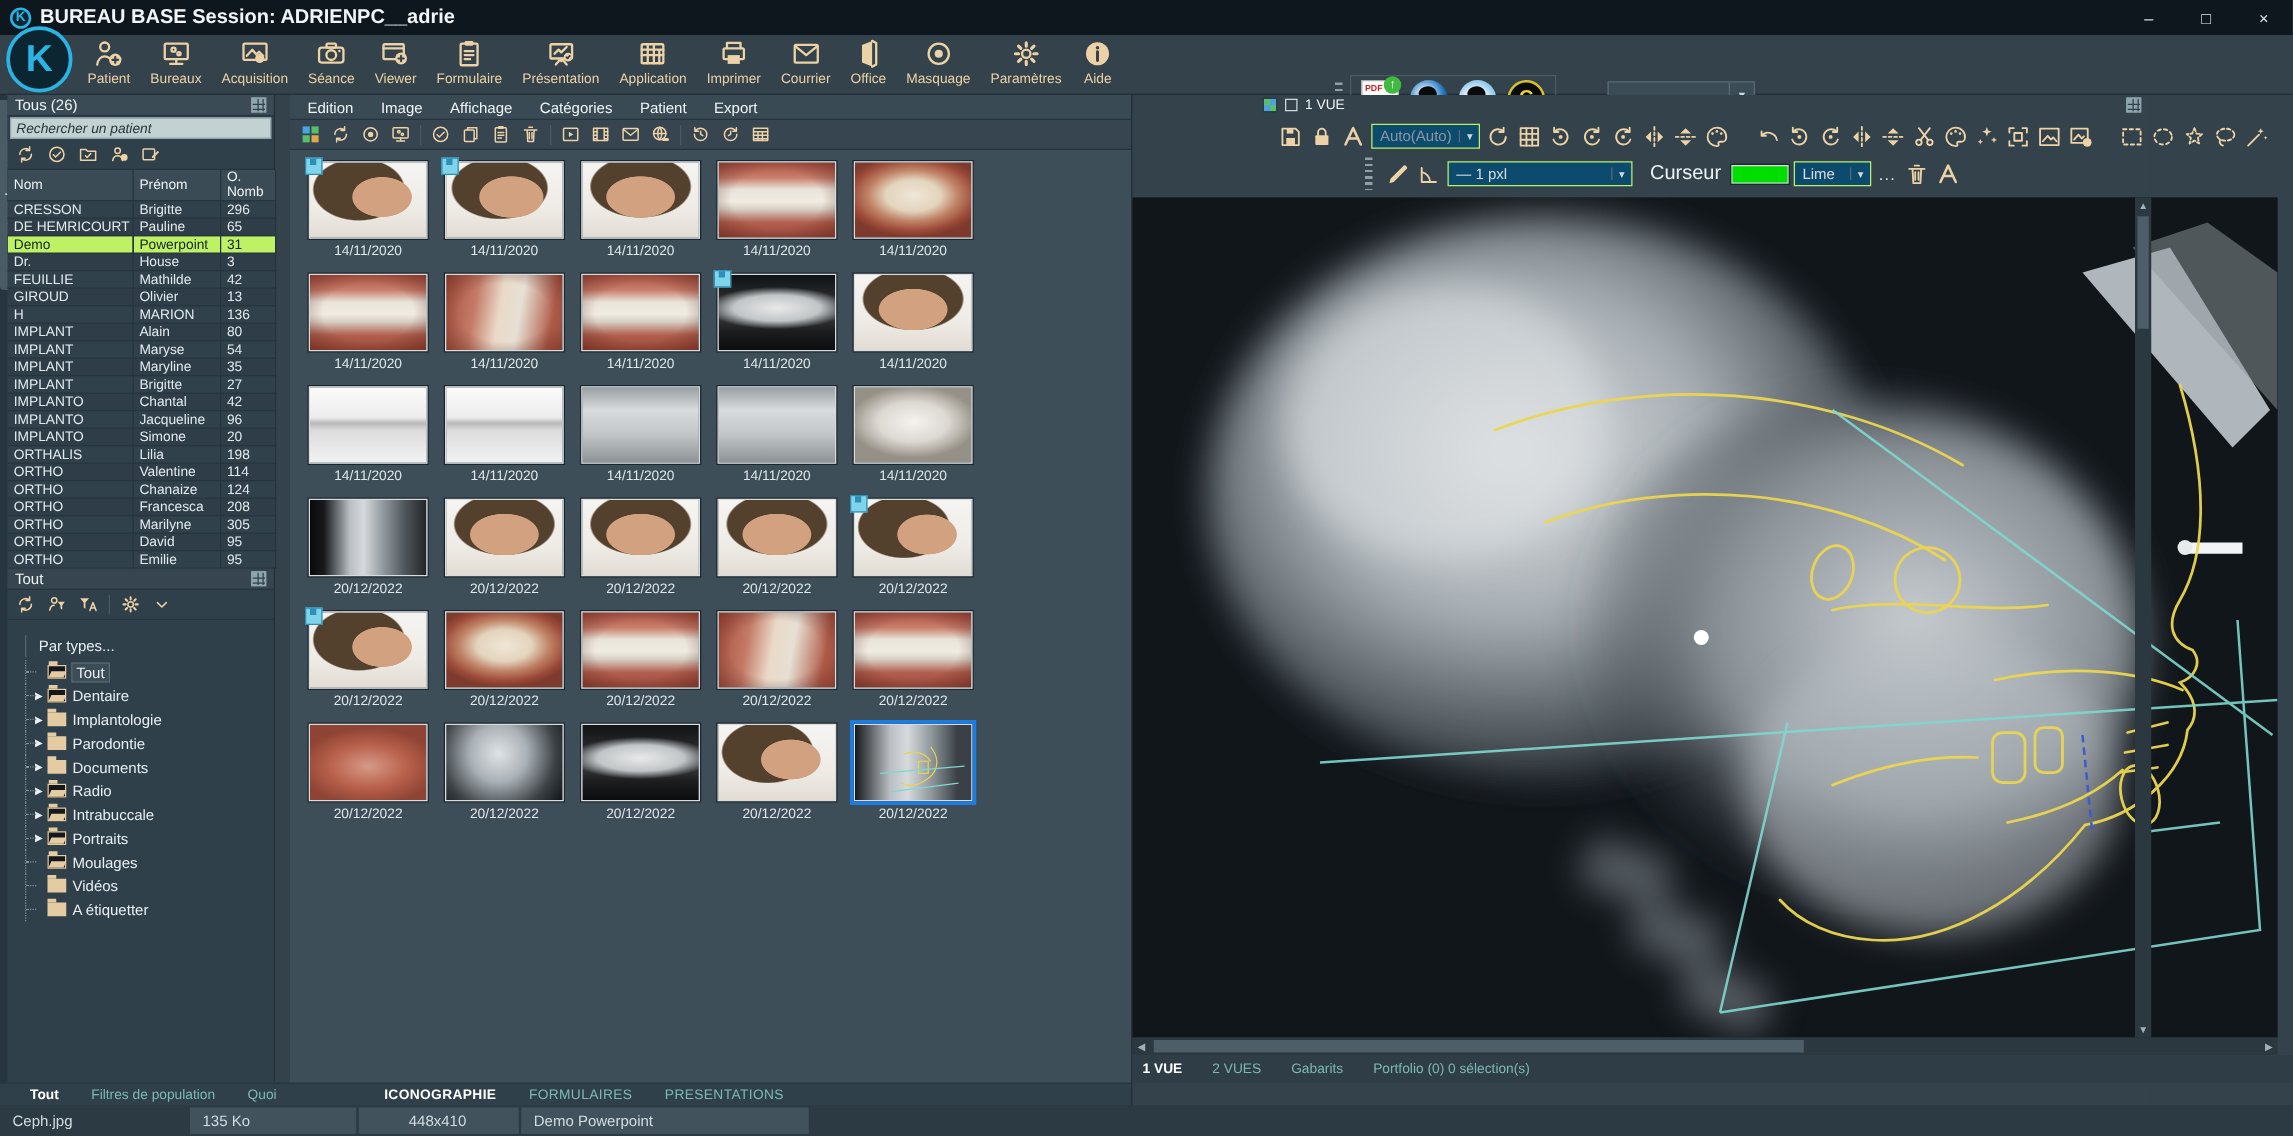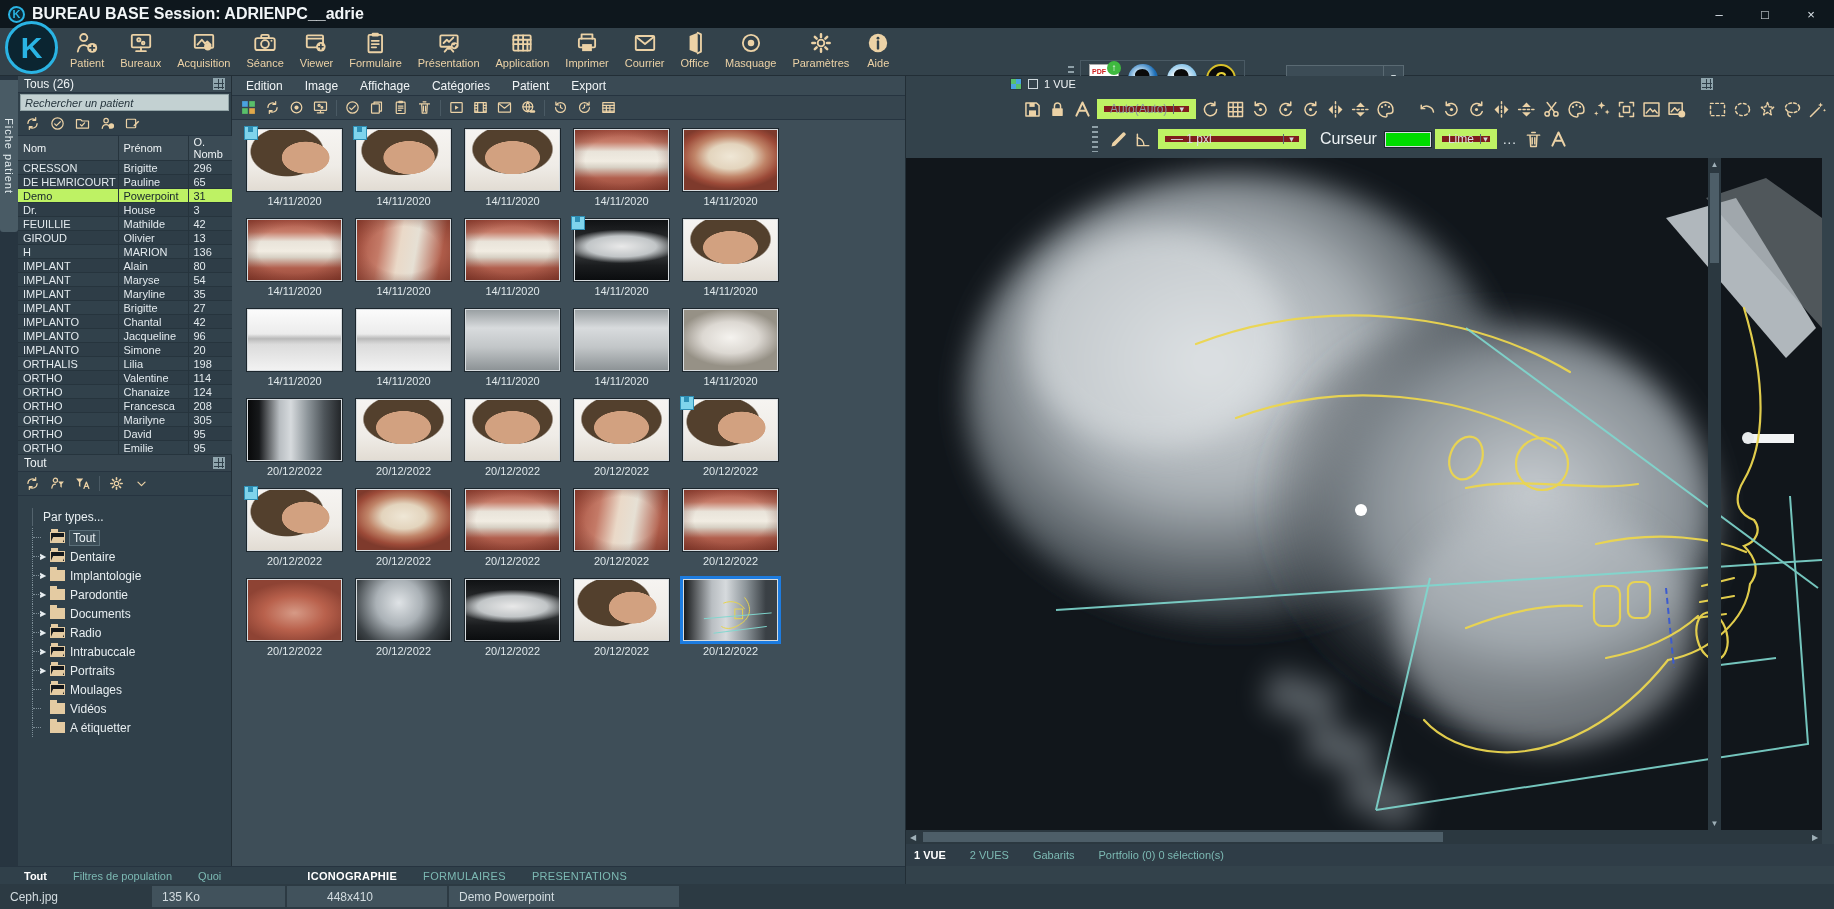--- a/index.html
+++ b/index.html
@@ -48,21 +48,21 @@
     border:1px solid #5a6a73; display:flex; }
   #top-combo .val { flex:1; }
   #top-combo .dd { width:20px; border-left:1px solid #5a6a73; color:#cfd9dd; font-size:10px;
     display:flex; align-items:center; justify-content:center; }
   
   #vstrip { position:absolute; left:0; top:76px; width:18px; height:808px; background:#273540; }
   #vtab { position:absolute; left:0; top:4px; width:18px; height:152px; background:#495b65;
     border-radius:0 0 3px 3px; display:flex; align-items:center; justify-content:center; }
   #vtab span { writing-mode:vertical-rl; font-size:11px; color:#e2ebee; letter-spacing:1px; }
   
-  #sidebar { position:absolute; left:18px; top:76px; width:214px; height:790px; background:#30404a;
+  #sidebar { position:absolute; left:6px; top:76px; width:214px; height:790px; background:#30404a;
     border-right:1px solid #222e36; font-size:11px; }
   .side-head { height:17px; background:#3b4b55; display:flex; align-items:center; padding:0 6px;
     color:#eef3f5; font-size:12px; border-bottom:1px solid #263440; }
   .side-head .mini-grid { margin-left:auto; }
   .mini-grid { width:12px; height:12px;
     background:
       linear-gradient(#30404a,#30404a) 4px 0/1px 12px no-repeat,
       linear-gradient(#30404a,#30404a) 8px 0/1px 12px no-repeat,
       linear-gradient(#30404a,#30404a) 0 4px/12px 1px no-repeat,
       linear-gradient(#30404a,#30404a) 0 8px/12px 1px no-repeat,
@@ -182,21 +182,21 @@
   
   #viewer { position:absolute; left:905px; top:76px; width:816px; height:808px; background:#33424b;
     border-left:1px solid #222e36; }
   #viewer-head { height:16px; display:flex; align-items:center; gap:6px; padding:0 0 0 104px;
     font-size:11px; color:#f0f4f6; }
   #viewer-head .fargrid { margin-left:auto; margin-right:8px; }
   .vtoolbar { display:flex; align-items:center; gap:4px; padding:0 4px; color:#ecd2a6; }
   #vtb1 { height:34px; margin-left:96px; }
   #vtb2 { height:26px; margin-left:176px; }
   .vtoolbar .ico { width:21px; height:21px; flex:none; }
-  .combo { background:#7f1d1d; border:7px solid #bef264; height:20px; display:flex; align-items:center;
+  .combo { background:#0c4a6e; border:1px solid #bef264; height:20px; display:flex; align-items:center;
     font-size:12px; color:#d7dee2; }
   .combo .val { flex:1; padding:0 6px; white-space:nowrap; }
   .combo .dd { width:16px; font-size:9px; color:#cfd9dd; text-align:center; border-left:1px solid #5a6a73; }
   .combo.muted .val { color:#8b979e; }
   #auto-combo { width:150px; }
   #width-combo { width:148px; }
   #color-combo { width:62px; }
   .cursor-label { font-size:16px; color:#eef3f5; margin:0 4px 0 10px; }
   .swatch { width:46px; height:15px; background:#00dd00; border:1px solid #d8dee2; outline:1px solid #1c262d; }
   .dots { font-size:13px; color:#e6edf0; letter-spacing:1px; margin:0 2px; }
@@ -214,21 +214,21 @@
   #viewer-tabs { position:absolute; left:0; top:768px; width:929px; height:22px; background:#2f3d47;
     display:flex; align-items:center; font-size:11px; padding-left:8px; }
   #viewer-tabs .tab { margin-right:24px; color:#7cb9b3; }
   #viewer-tabs .tab.active { color:#ffffff; font-weight:bold; }
   
   #statusbar { position:absolute; left:0; top:884px; width:1834px; height:25px; background:#2c3a43;
     display:flex; align-items:center; font-size:12px; color:#d3dce0; }
   #statusbar .cell { height:21px; display:flex; align-items:center; padding:0 10px; background:#41525c;
     margin-right:2px; }
   #statusbar .cell.first { background:transparent; width:150px; }
-  #statusbar .c2 { width:133px; } #statusbar .c3 { width:160px;padding-left:40px; } #statusbar .c4 { width:230px; }
+  #statusbar .c2 { width:133px; } #statusbar .c3 { width:128px;padding-left:40px; } #statusbar .c4 { width:230px; }
 </style>
 </head>
 <body>
 
 <div id="titlebar">
   <div class="klogo-sm">K</div>
   <div class="title">BUREAU BASE Session: ADRIENPC__adrie</div>
   <div id="win-controls">
     <div>–</div>
     <div>□</div>

